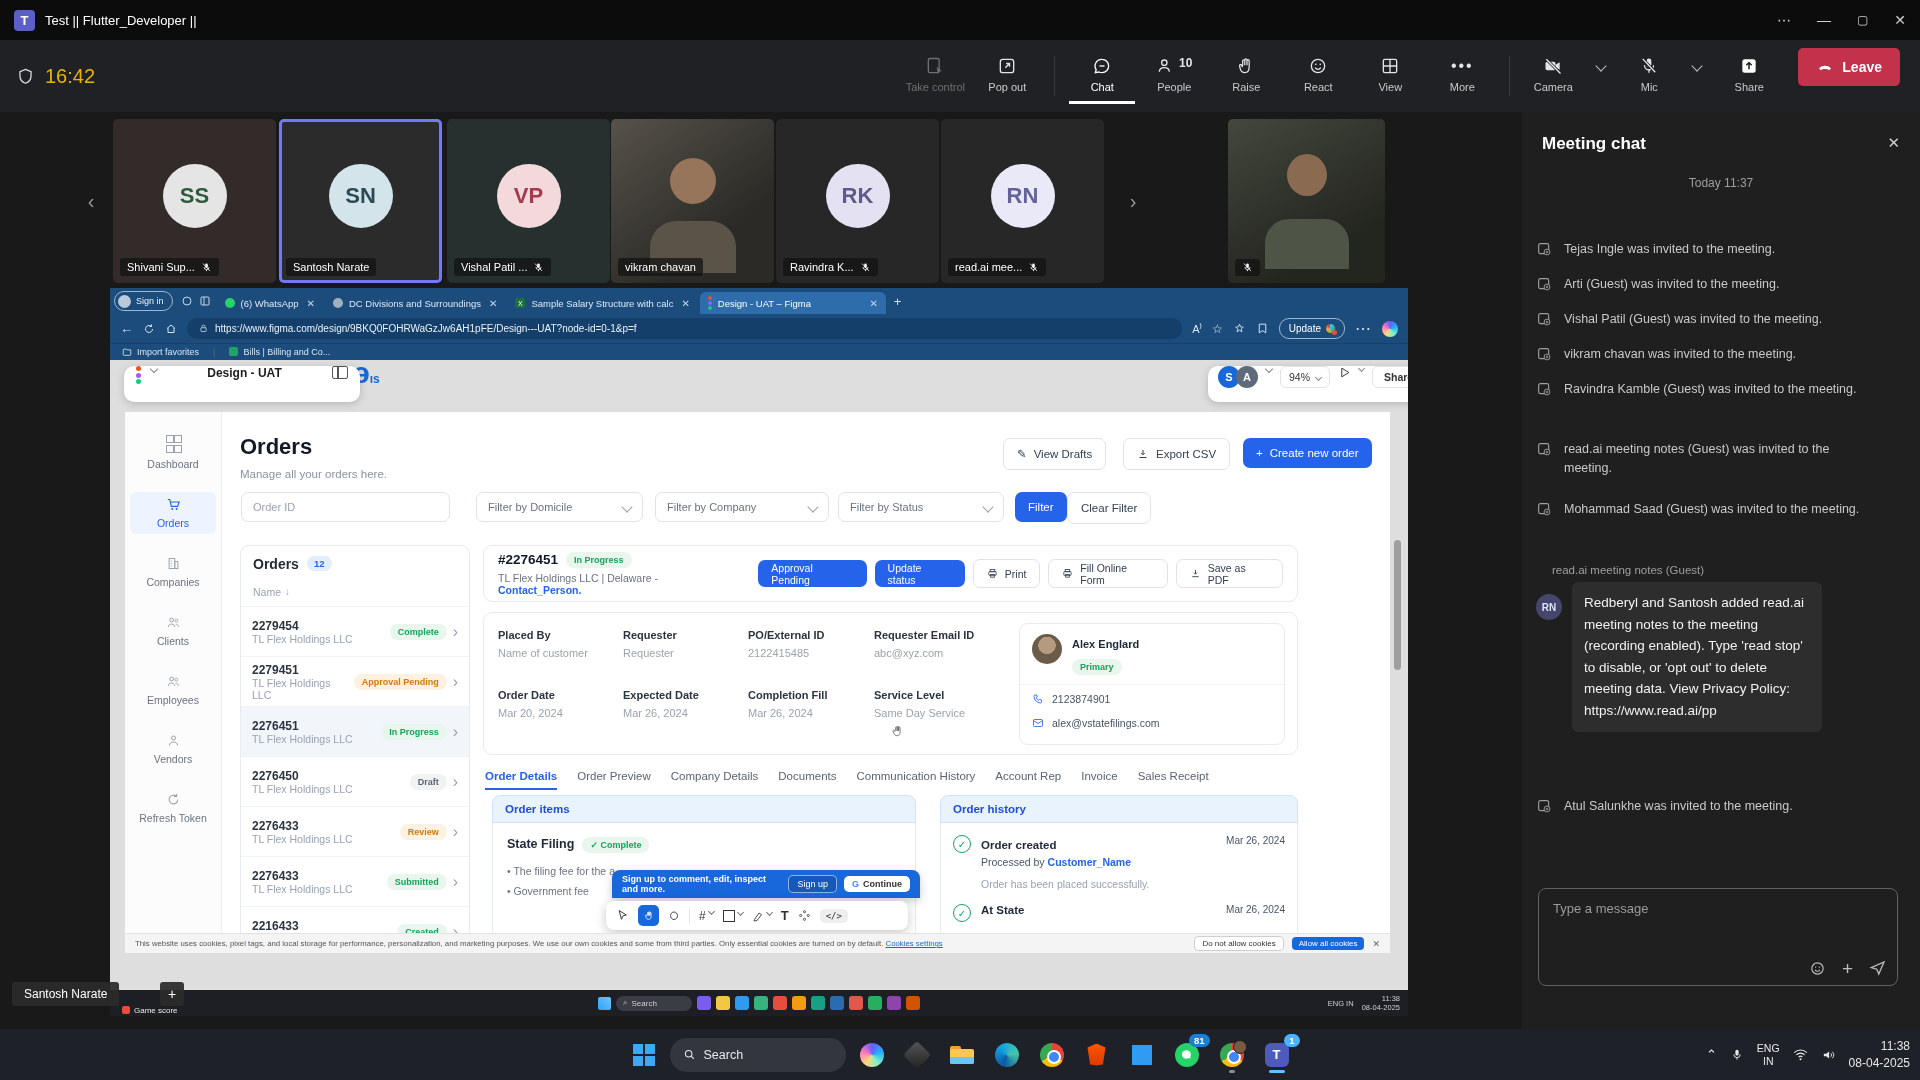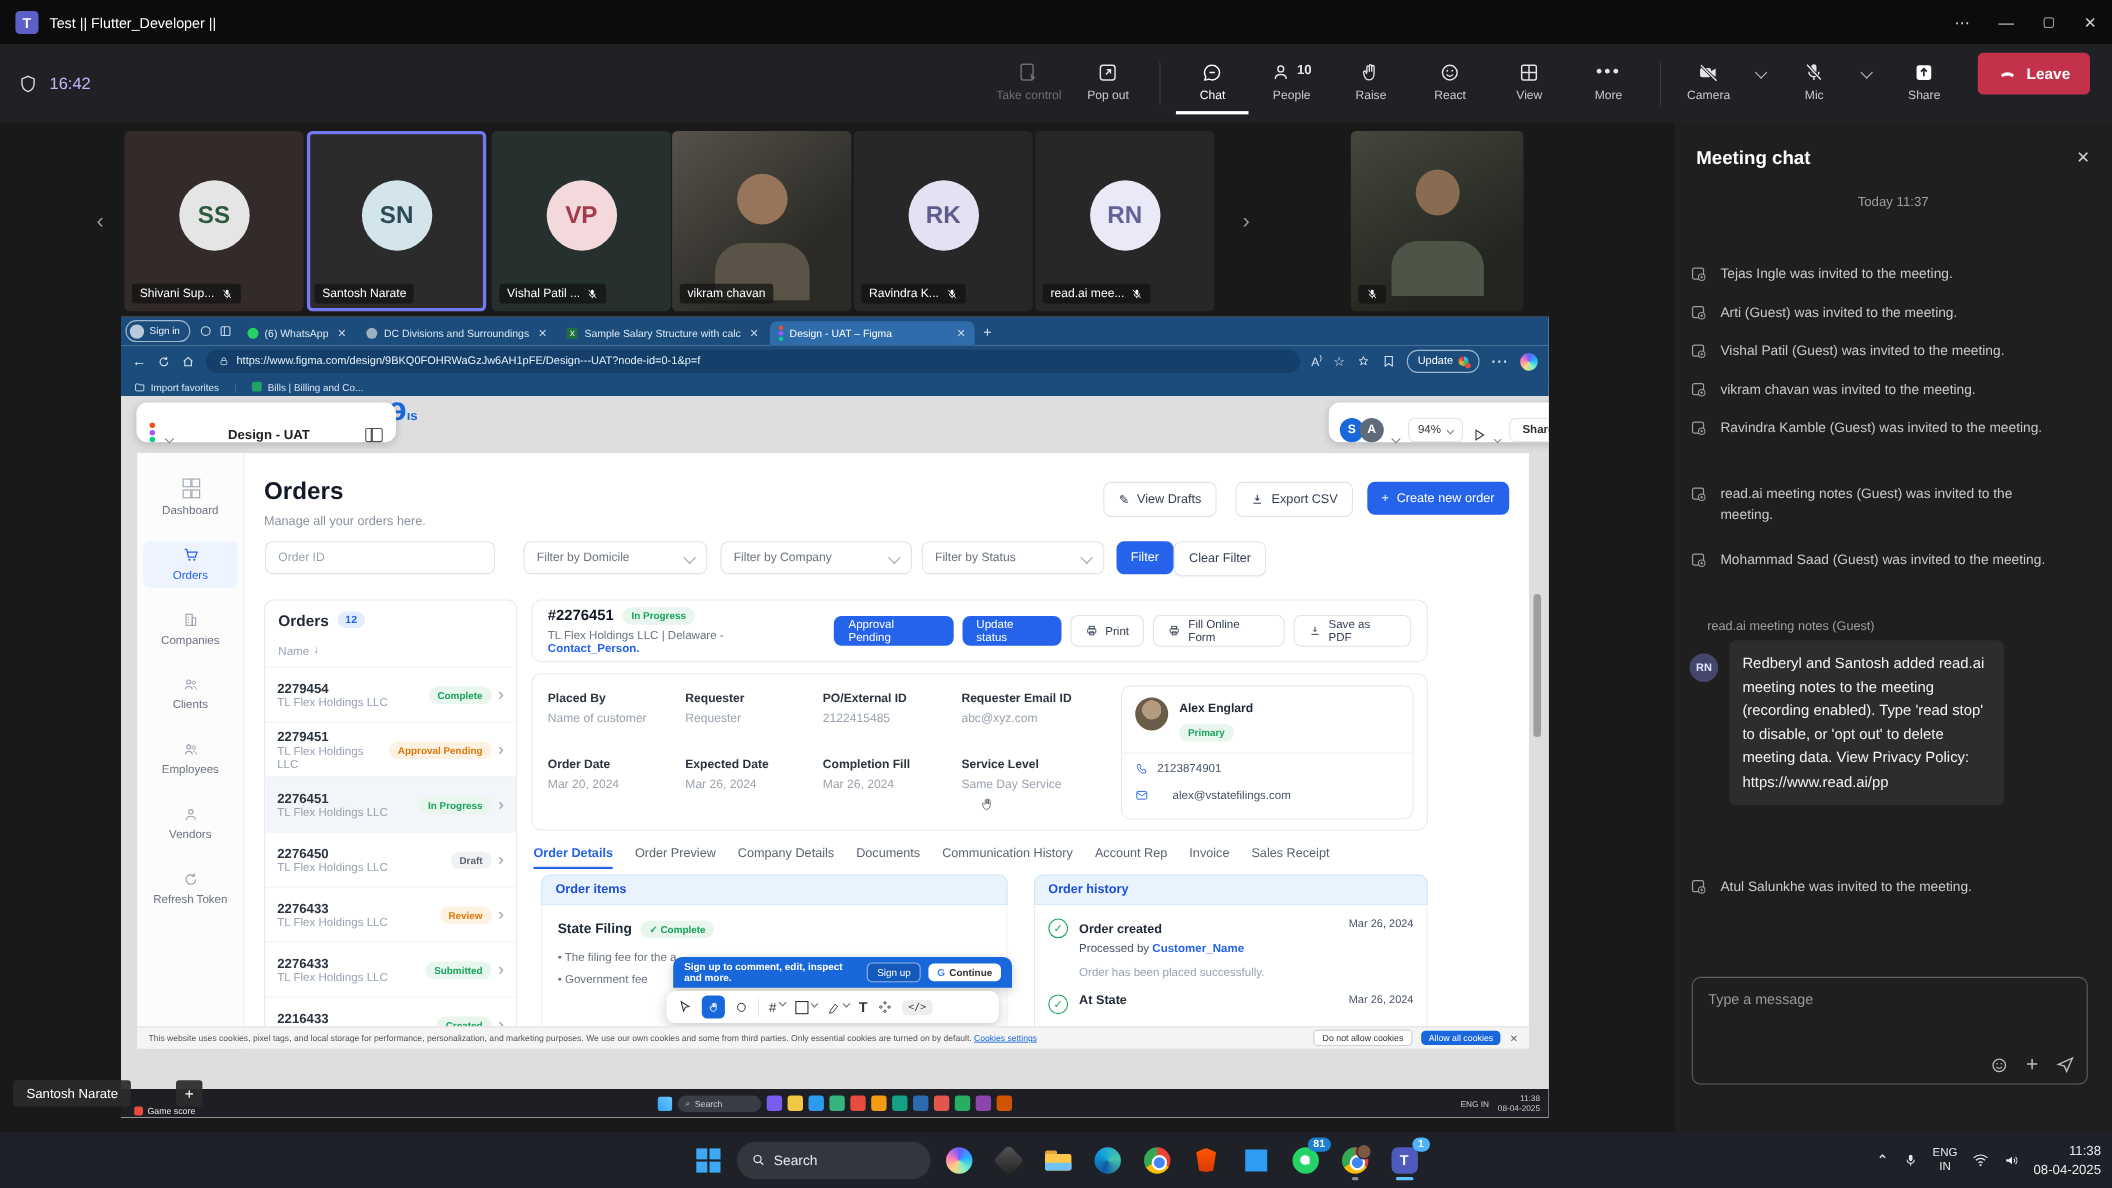--- a/index.html
+++ b/index.html
@@ -8,21 +8,21 @@
   .ab{position:absolute}
   .fx{display:flex;align-items:flex-start}
   svg{display:block}
   .chev{width:7px;height:7px;border-right:1.6px solid currentColor;border-bottom:1.6px solid currentColor;transform:rotate(45deg);display:inline-block}
   
   .titlebar{left:0;top:0;width:1920px;height:40px;background:#0c0c0c;display:flex;align-items:center;gap:10px;padding:0 14px;box-sizing:border-box}
   .tlogo{width:21px;height:21px;border-radius:4px;background:#5b5fc7;color:#fff;font-size:13px;font-weight:bold;display:flex;align-items:center;justify-content:center}
   .title-text{font-size:13px;color:#fff}
   .wctl{margin-left:auto;display:flex;gap:26px;color:#cfcfcf;font-size:14px;align-items:center}
   .meetbar{left:0;top:40px;width:1920px;height:72px;background:#1f2124;display:flex;align-items:center;box-sizing:border-box;padding:0 16px}
-  .mtime{display:flex;align-items:center;gap:10px;font-size:15px;color:#c4b5fd}
+  .mtime{display:flex;align-items:center;gap:10px;font-size:20px;color:#eab308}
   .mb-items{margin-left:auto;display:flex;align-items:flex-start;gap:6px}
   .mbi{width:66px;display:flex;flex-direction:column;align-items:center;gap:5px;color:#e4e4e4;font-size:11px;padding-top:8px;height:56px;box-sizing:border-box;cursor:pointer}
   .mbi .lbl{color:#c9c9c9}
   .mbi.dim{color:#6f6f6f}.mbi.dim .lbl{color:#6f6f6f}
   .mbi.active{border-bottom:3px solid #fff}
   .vdiv{width:1px;height:40px;background:#3a3a3a;margin:8px 8px 0}
   .leave{background:#c4314b;border-radius:5px;height:38px;padding:0 18px;display:flex;align-items:center;gap:8px;font-size:14px;font-weight:bold;color:#fff;margin:0 4px 0 10px;cursor:pointer}
   
   .tile{top:119px;height:164px;width:163px;border-radius:5px;position:absolute;overflow:hidden}
   .tile .av{width:64px;height:64px;border-radius:50%;position:absolute;left:50%;top:50%;transform:translate(-50%,-58%);display:flex;align-items:center;justify-content:center;font-size:22px;font-weight:bold}
@@ -33,21 +33,21 @@
   .tabstrip{left:0;top:0;width:100%;height:26px;background:#1b4c7c;display:flex;align-items:center;gap:2px;padding:0 4px;box-sizing:border-box;position:absolute}
   .btab{height:22px;margin-top:4px;display:flex;align-items:center;gap:6px;padding:0 8px;font-size:9.5px;color:#dce9f5;max-width:190px;white-space:nowrap;overflow:hidden}
   .btab.active{background:#2e6cab;border-radius:6px 6px 0 0;color:#fff}
   .btab .x{color:#c8d8e8;font-size:10px;margin-left:2px}
   .signin{height:18px;border:1px solid #9fb8cd;border-radius:10px;display:flex;align-items:center;gap:5px;padding:0 8px 0 3px;font-size:9px;color:#eaf2fa;margin-right:6px}
   .navbar{left:0;top:26px;width:100%;height:29px;background:#1b4c7c;display:flex;align-items:center;gap:10px;padding:0 10px;box-sizing:border-box;position:absolute;color:#d7e5f2}
   .urlbox{flex:1;height:21px;background:#143f6a;border-radius:11px;display:flex;align-items:center;gap:7px;padding:0 12px;font-size:10px;color:#e9f1f9;max-width:985px}
   .updatepill{height:19px;border:1px solid #9fb8cd;border-radius:10px;display:flex;align-items:center;gap:5px;padding:0 9px;font-size:10px;color:#fff}
   .favbar{left:0;top:55px;width:100%;height:17px;background:#1b4c7c;display:flex;align-items:center;gap:14px;padding:0 12px;font-size:9px;color:#d7e5f2;box-sizing:border-box;position:absolute;border-top:1px solid #16416b}
   .page{left:0;top:72px;width:1298px;height:656px;background:#dedede;position:absolute;overflow:hidden}
-  .figpill{background:#fff;border-radius:10px;box-shadow:0 2px 8px rgba(0,0,0,.18);display:flex;align-items:flex-end;position:absolute}
+  .figpill{background:#fff;border-radius:10px;box-shadow:0 2px 8px rgba(0,0,0,.18);display:flex;align-items:flex-start;position:absolute}
   
   .design{left:15px;top:52px;width:1265px;height:541px;background:#fff;position:absolute;font-family:"Liberation Sans",sans-serif;color:#1f2937}
   .dsb{left:0;top:0;width:97px;height:541px;border-right:1px solid #eceff2;background:#fcfcfd;position:absolute;display:flex;flex-direction:column;align-items:center;padding-top:18px;box-sizing:border-box;gap:17px}
   .dsbi{display:flex;flex-direction:column;align-items:center;gap:5px;font-size:10.5px;color:#6b7280;width:86px;padding:5px 0;border-radius:6px;cursor:pointer}
   .dsbi.active{color:#2563eb;background:#eef4ff}
   .h1{font-size:22px;font-weight:bold;color:#111827}
   .sub{font-size:11.5px;color:#8a93a0}
   .wbtn{height:30px;border:1px solid #dfe3e8;border-radius:7px;background:#fff;display:flex;align-items:center;gap:7px;padding:0 13px;font-size:11.5px;color:#344054;cursor:pointer}
   .bbtn{height:30px;border-radius:7px;background:#2563eb;display:flex;align-items:center;gap:7px;padding:0 13px;font-size:11.5px;color:#fff;cursor:pointer}
   .filt{height:30px;border:1px solid #dfe3e8;border-radius:7px;background:#fff;display:flex;align-items:center;justify-content:space-between;padding:0 11px;font-size:11px;color:#98a2b3;box-sizing:border-box}
@@ -600,21 +600,21 @@
             <span style="width:30px;height:30px;border-radius:50%;background:radial-gradient(circle at 50% 38%,#b49a7e 36%,#6b5b49 37%,#6b5b49 100%)"></span>
             <div><b style="font-size:11px;color:#1f2937">Alex Englard</b>
               <div style="margin-top:4px"><span class="pill pg">Primary</span></div></div>
           </div>
           <div class="fx" style="padding:8px 12px;gap:8px;font-size:10.5px;color:#475467">
             <svg width="12" height="12" viewBox="0 0 24 24">
                 <path d="M5 4h4l1.5 4-2 1.5c1 2.3 2.7 4 5 5L15 12.5 19 14v4c0 1-1 2-2 2C9.8 19.4 4.6 14.2 4 7c-.1-1 0-3 1-3z" fill="none" stroke="#2563eb" stroke-width="1.7"></path>
               </svg>
             <span>2123874901</span>
           </div>
-          <div class="fx" style="padding:4px 12px;gap:22px;font-size:10.5px;color:#475467">
+          <div class="fx" style="padding:4px 12px;gap:8px;font-size:10.5px;color:#475467">
             <svg width="12" height="12" viewBox="0 0 24 24">
                 <rect x="3" y="5" width="18" height="14" rx="2" fill="none" stroke="#2563eb" stroke-width="1.7"></rect>
                 <path d="M3 7l9 6 9-6" fill="none" stroke="#2563eb" stroke-width="1.7"></path>
               </svg>
             <span>alex@vstatefilings.com</span>
           </div>
         </div>
       </div>
 
       <div class="ab" style="left:765px;top:312px">

